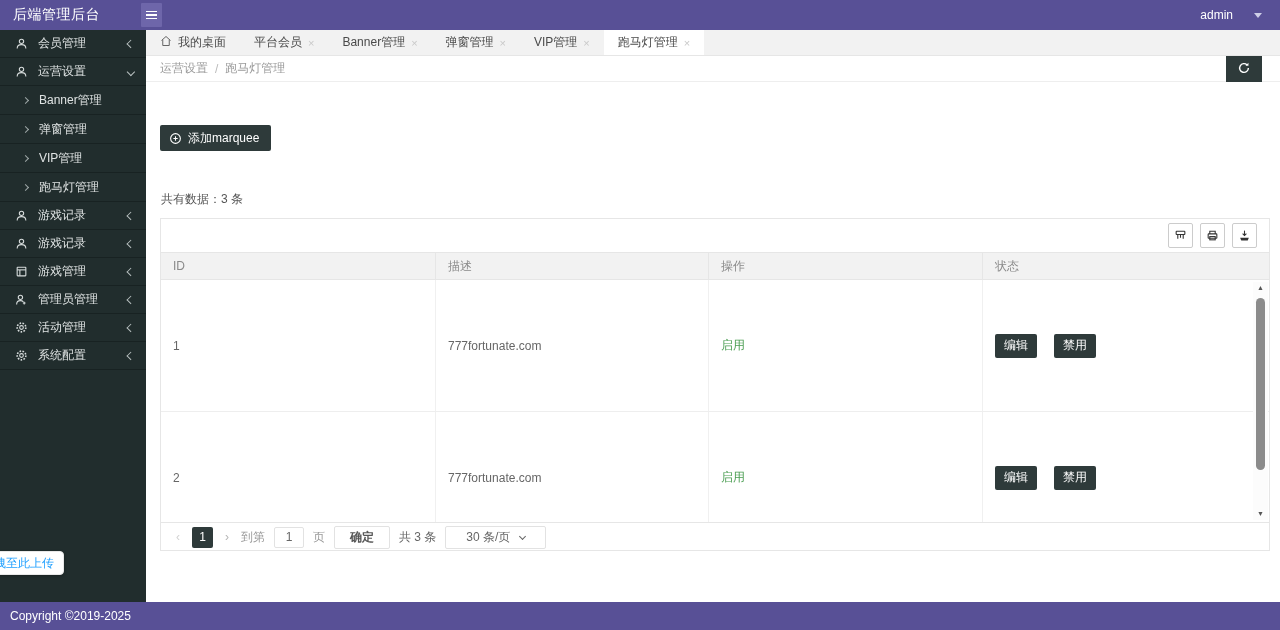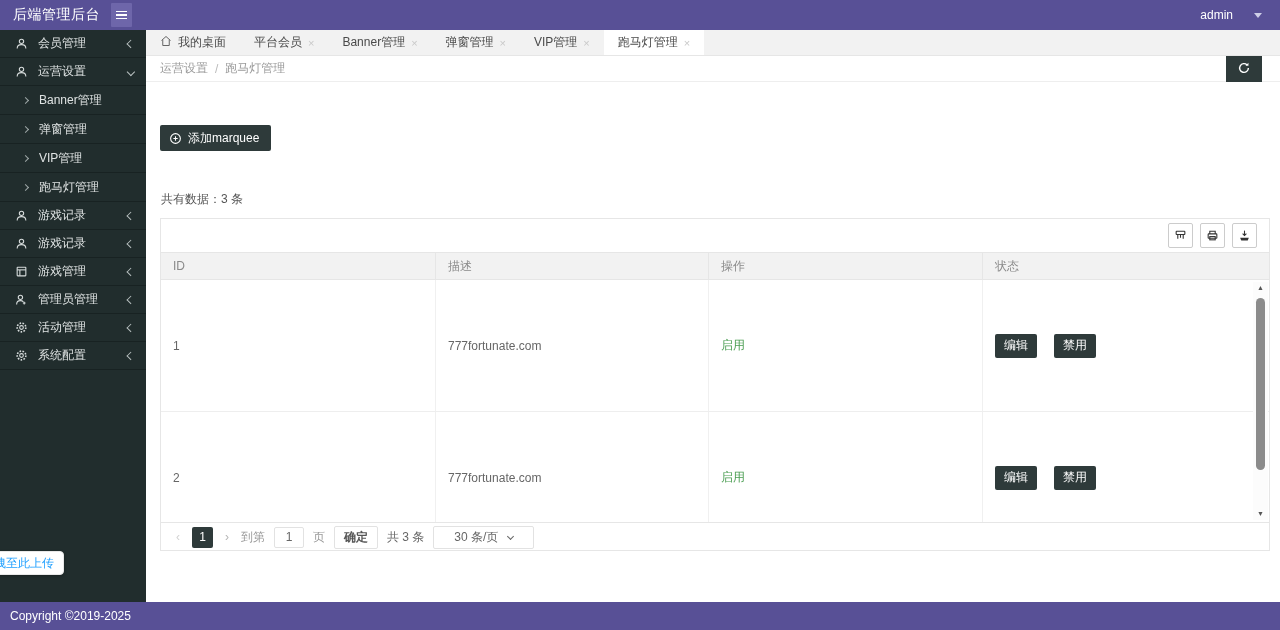--- a/index.html
+++ b/index.html
@@ -1,21 +1,21 @@
 <!DOCTYPE html>
 <html><head>
 <meta charset="utf-8">
 <style>
   * { margin:0; padding:0; box-sizing:border-box; }
   html,body { width:1280px; height:630px; overflow:hidden; }
   body { font-family:"Liberation Sans","DejaVu Sans",sans-serif; font-size:12px; color:#333; background:#fff; position:relative; }
 
   
   .topbar { position:absolute; left:0; top:0; width:1280px; height:30px; background:#585096; color:#fff; display:flex; align-items:center; z-index:30; }
-  .topbar .title { font-size:14px; padding-left:13px; width:111px; letter-spacing:.5px; }
+  .topbar .title { font-size:14px; padding-left:13px; width:141px; letter-spacing:.5px; }
   .hamburger { width:21px; height:24px; margin-top:0; background:#6e66aa; display:flex; flex-direction:column; justify-content:center; align-items:center; gap:2px; cursor:pointer; border-radius:1px; }
   .hamburger i { display:block; width:11px; height:1.5px; background:#fff; }
   .user-box { margin-left:auto; margin-right:18px; display:flex; align-items:center; gap:21px; cursor:pointer; font-size:12px; }
   .caret-down { width:0; height:0; border-left:4px solid transparent; border-right:4px solid transparent; border-top:5px solid #cfcfe8; }
 
   
   .sidebar { position:absolute; left:0; top:30px; width:146px; height:572px; background:#212d2d; color:#dfe3e3; z-index:20; }
   .nav-item { height:28px; display:flex; align-items:center; padding:0 12px 0 14px; border-bottom:1px solid #182222; cursor:pointer; }
   .nav-item .nav-ic { width:15px; display:flex; justify-content:center; margin-right:9px; color:#d7dcdc; }
   .nav-item .lbl { flex:1; font-size:12px; }
@@ -67,21 +67,21 @@
   .vscroll .arr.down { bottom:0; }
   .vscroll .thumb { position:absolute; left:3px; top:16px; width:9px; height:172px; background:#8b8b8b; border-radius:5px; cursor:grab; }
 
   
   .pager { height:29px; border-top:1px solid #e6e6e6; display:flex; align-items:center; padding-left:12px; gap:9px; color:#666; }
   .pg-arrow { color:#d2d2d2; font-size:12px; cursor:pointer; padding:0 3px; }
   .pg-arrow.next { color:#b5b5b5; }
   .pg-cur { min-width:21px; height:21px; background:#2e3a3a; color:#fff; border-radius:2px; display:flex; align-items:center; justify-content:center; cursor:pointer; }
   .pg-goto-label, .pg-unit { color:#999; }
   .pg-input { width:30px; height:21px; border:1px solid #e2e2e2; border-radius:2px; text-align:center; font-size:12px; color:#666; outline:none; }
-  .pg-confirm { height:23px; padding:0 9px; background:#fff; border:1px solid #e2e2e2; border-radius:2px; font-size:12px; color:#555; font-weight:bold; cursor:pointer; }
+  .pg-confirm { height:23px; padding:0 15px; background:#fff; border:1px solid #e2e2e2; border-radius:2px; font-size:12px; color:#555; font-weight:bold; cursor:pointer; }
   .pg-total { color:#666; }
   .pg-select { height:23px; border:1px solid #e2e2e2; border-radius:2px; display:flex; align-items:center; gap:10px; padding:0 20px; cursor:pointer; color:#666; }
   .pg-select .chev { color:#666; padding:2px; margin-top:-2px; }
 
   
   .upload-hint { position:absolute; left:-16px; top:551px; z-index:40; height:24px; padding:0 9px; background:#fff; border:1px solid #e8e8e8; border-radius:4px; box-shadow:0 1px 3px rgba(0,0,0,.25); color:#1E9FFF; font-size:12px; display:flex; align-items:center; cursor:pointer; }
   .footer { position:absolute; left:0; top:602px; width:1280px; height:28px; background:#585096; color:#fff; display:flex; align-items:center; padding-left:10px; font-size:12px; z-index:35; }
 </style>
 </head>
 <body>

